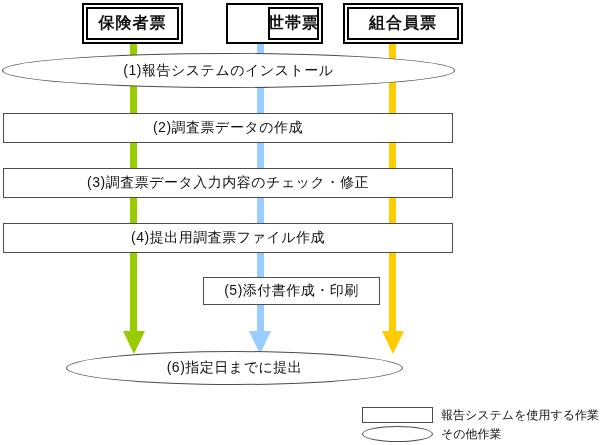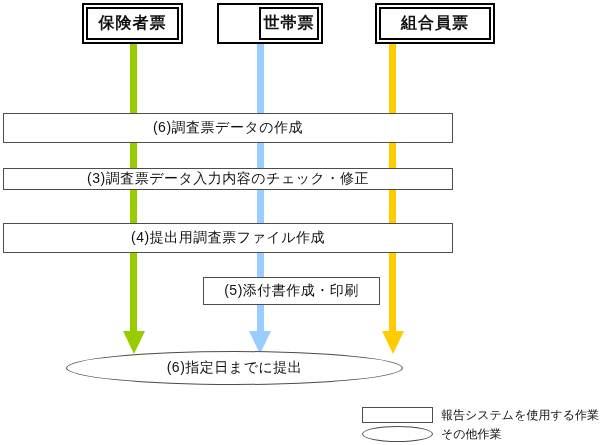--- a/index.html
+++ b/index.html
@@ -51,31 +51,32 @@
 
   <div class="stem" style="left: 257px; background-color: rgb(153, 204, 255);"></div>
   <div class="head" style="left: 249px; border-top-color: rgb(153, 204, 255);"></div>
 
   <div class="stem" style="left: 389px; background-color: rgb(255, 204, 0);"></div>
   <div class="head" style="left: 382px; border-top-color: rgb(255, 204, 0);"></div>
 
   <div class="formbox" style="left:82px; width:101px;">
     <div class="inner">保険者票</div>
   </div>
-  <div class="formbox" style="left:217px; width:106px;padding-left:40px;">
+  <div class="formbox" style="left:226px; width:97px;padding-left:40px;">
     <div class="inner">世帯票</div>
   </div>
-  <div class="formbox" style="left:343px; width:120px;margin-left:32px;">
+  <div class="formbox" style="left:343px; width:120px;">
     <div class="inner">組合員票</div>
   </div>
 
+  <div class="shape ellipse" style="left:2px;  top:53px;  width:453px; height:35px;">(1)報告システムのインストール</div>
 
-  <div class="shape" style="left:3px; top:113px; width:450px; height:30px;">(6)調査票データの作成</div>
+  <div class="shape" style="left:3px; top:113px; width:450px; height:30px;">(2)調査票データの作成</div>
 
-  <div class="shape" style="left:3px; top:168px; width:450px; height:22px;">(3)調査票データ入力内容のチェック・修正</div>
+  <div class="shape" style="left:3px; top:168px; width:450px; height:30px;">(3)調査票データ入力内容のチェック・修正</div>
 
   <div class="shape" style="left:3px; top:223px; width:450px; height:30px;">(4)提出用調査票ファイル作成</div>
 
   <div class="shape" style="left:203px; top:277px; width:177px; height:28px;">(5)添付書作成・印刷</div>
 
   <div class="shape ellipse" style="left:66px; top:351px; width:337px; height:34px;">(6)指定日までに提出</div>
 
   <div class="legend-sym" style="left:362px; top:407px;"></div>
   <div class="legend-text" style="left:441px; top:407px;">報告システムを使用する作業</div>
 

